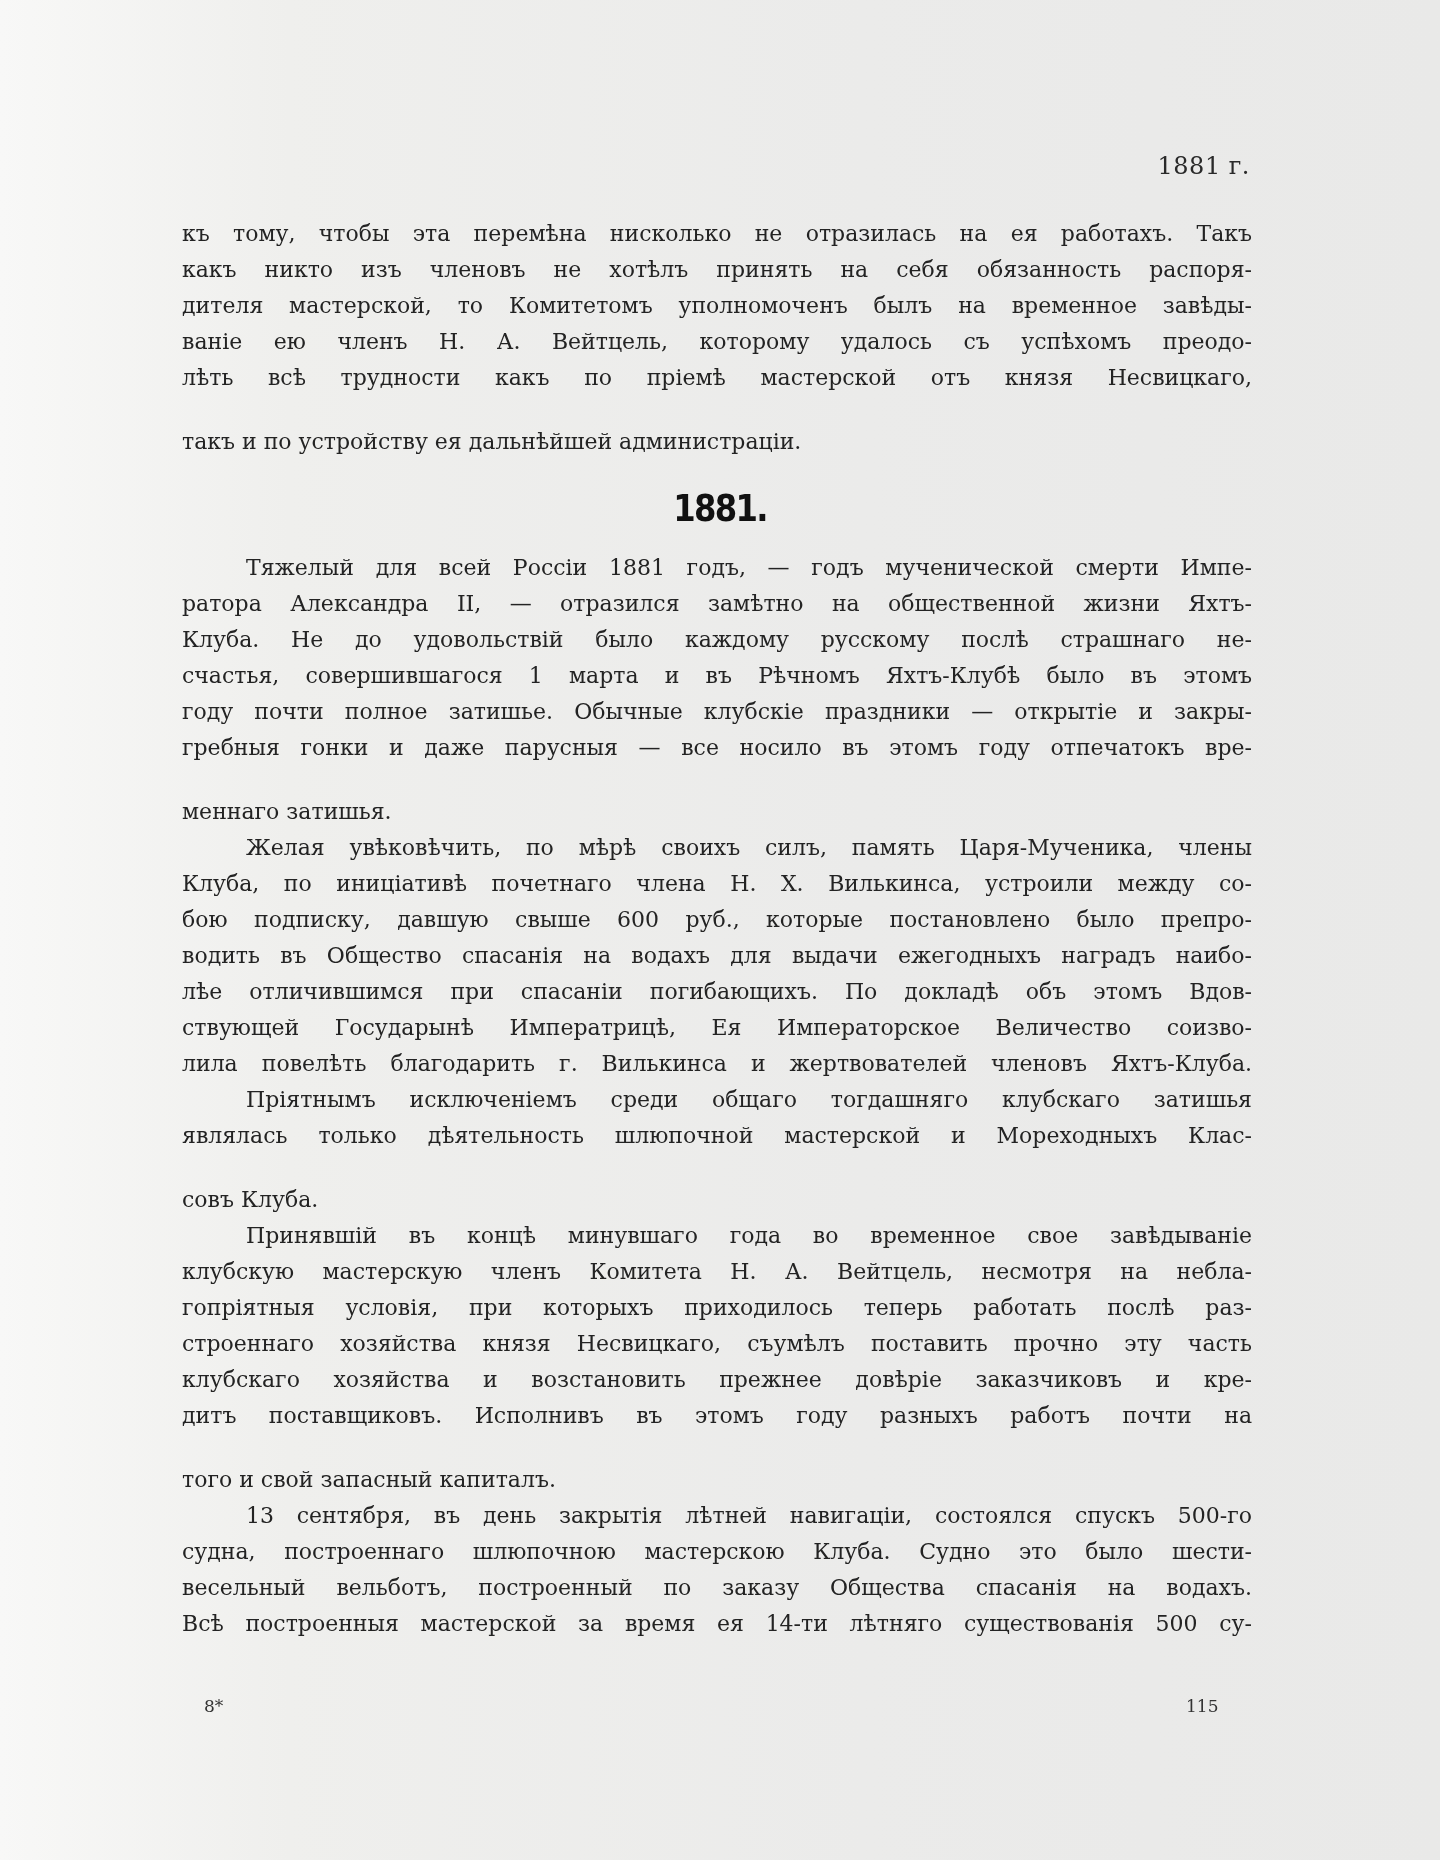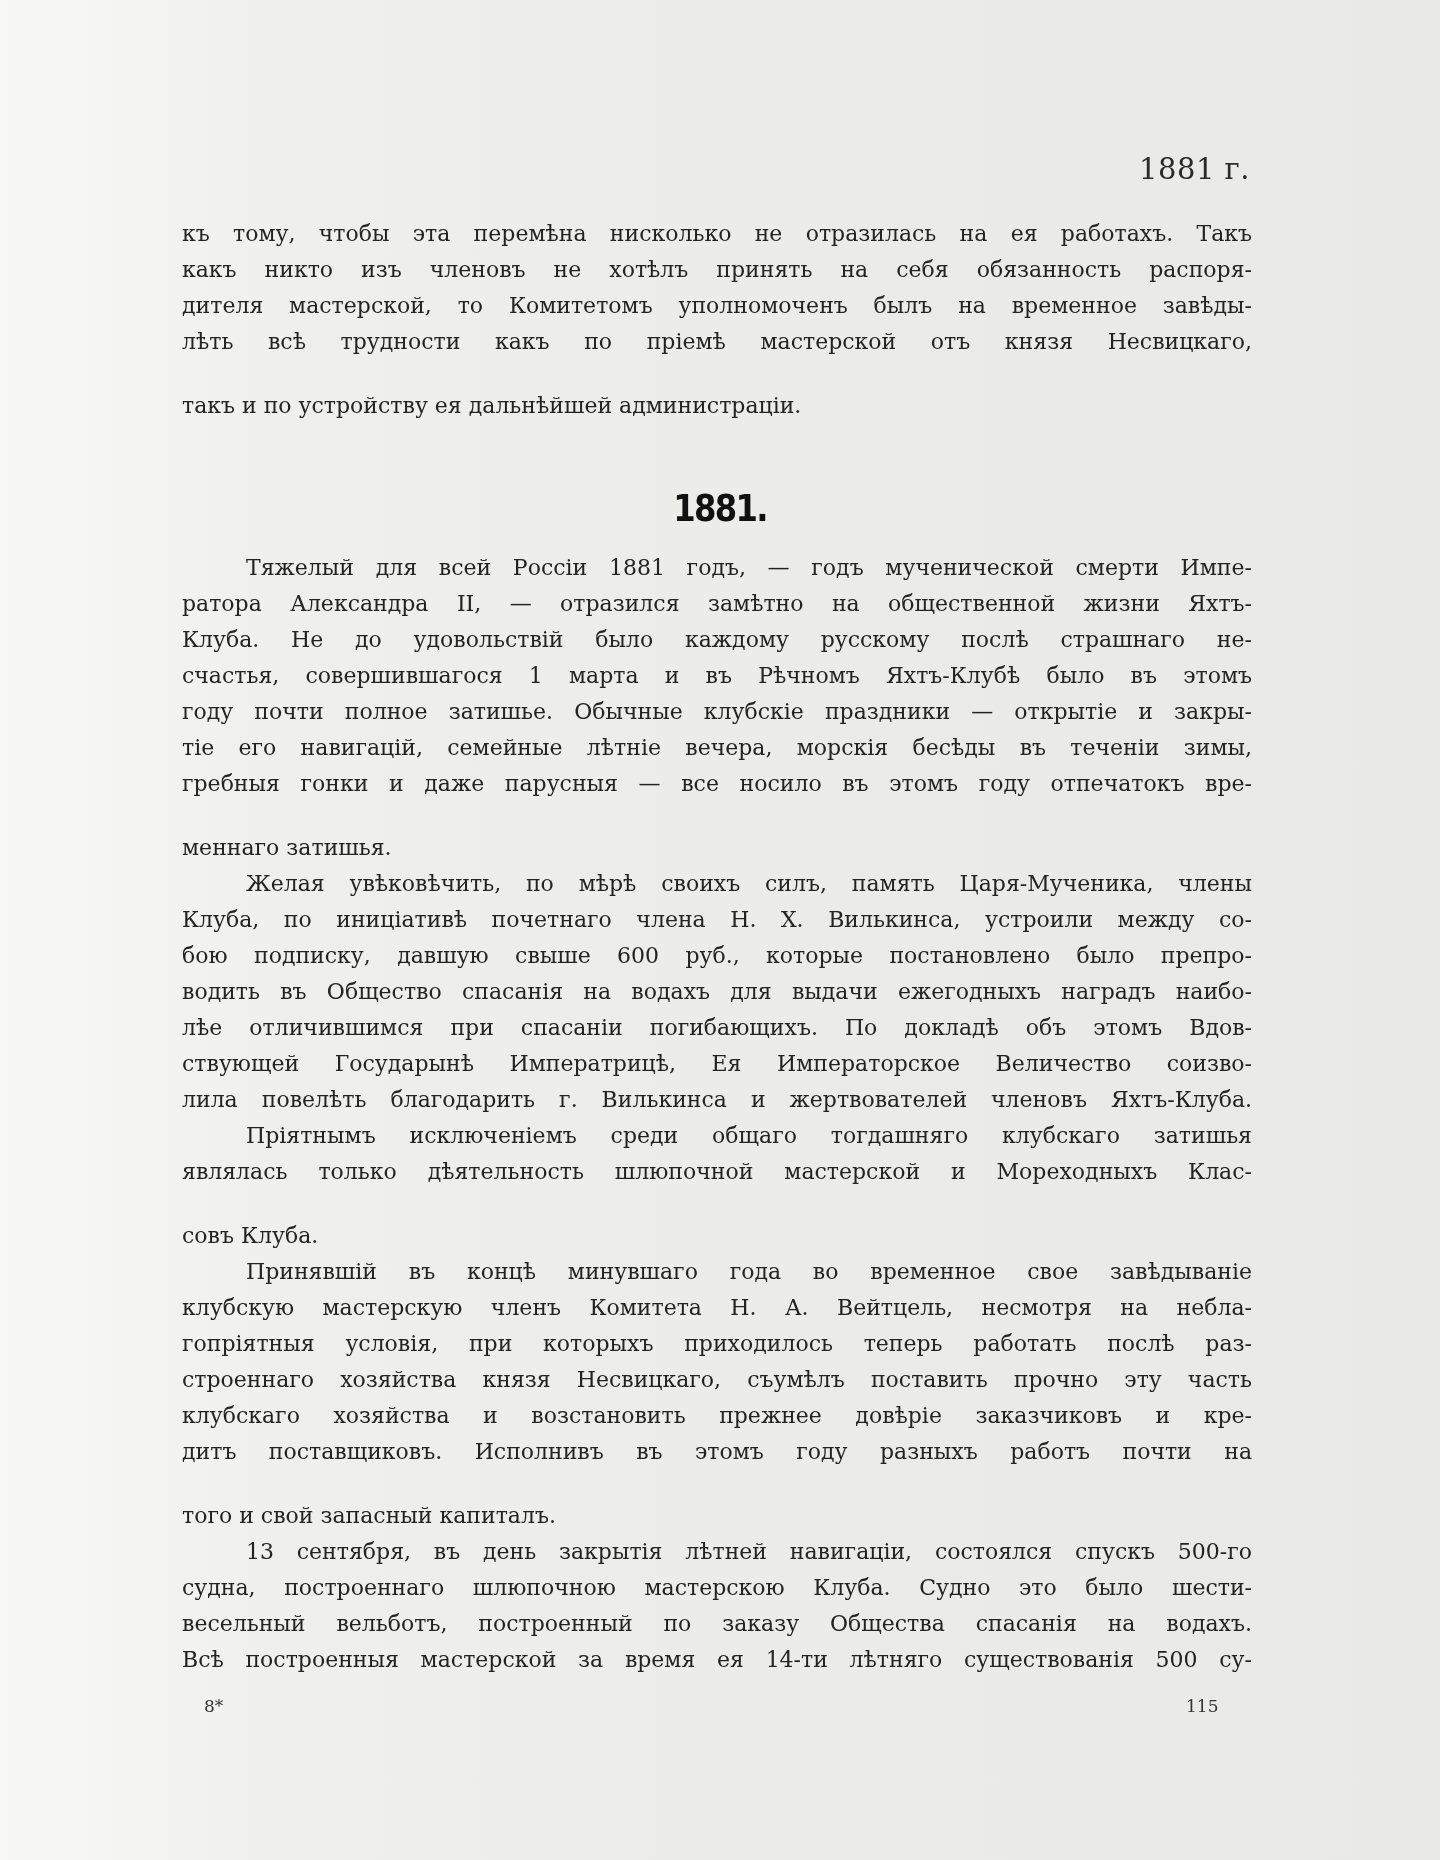--- a/index.html
+++ b/index.html
@@ -18,21 +18,21 @@
     .page {
       position: absolute;
       left: 0; top: 0;
       width: 1440px; height: 1860px;
     }
     .running-head {
       position: absolute;
       top: 152px;
       right: 190px;
       font-family: "DejaVu Serif", serif;
-      font-size: 29px;
+      font-size: 24px;
       color: #2a2a2a;
       letter-spacing: 0.5px;
     }
     .text-block {
       position: absolute;
       left: 182px;
       width: 1070px;
       font-family: "DejaVu Serif", serif;
       font-size: 22px;
       line-height: 36px;
@@ -88,34 +88,34 @@
 <body>
 
 <div class="page">
 
   <div class="running-head">1881 г.</div>
 
   <div class="text-block block-1">
     <span class="line">къ тому, чтобы эта перемѣна нисколько не отразилась на ея работахъ. Такъ</span>
     <span class="line">какъ никто изъ членовъ не хотѣлъ принять на себя обязанность распоря-</span>
     <span class="line">дителя мастерской, то Комитетомъ уполномоченъ былъ на временное завѣды-</span>
+    <span class="line">ваніе ею членъ Н. А. Вейтцель, которому удалось съ успѣхомъ преодо-</span>
     <span class="line">лѣть всѣ трудности какъ по пріемѣ мастерской отъ князя Несвицкаго,</span>
     <span class="line last">такъ и по устройству ея дальнѣйшей администраціи.</span>
   </div>
 
   <div class="section-heading">1881.</div>
 
   <div class="text-block block-2">
     <div>
       <span class="line indent">Тяжелый для всей Россіи 1881 годъ, — годъ мученической смерти Импе-</span>
       <span class="line">ратора Александра II, — отразился замѣтно на общественной жизни Яхтъ-</span>
       <span class="line">Клуба. Не до удовольствій было каждому русскому послѣ страшнаго не-</span>
       <span class="line">счастья, совершившагося 1 марта и въ Рѣчномъ Яхтъ-Клубѣ было въ этомъ</span>
       <span class="line">году почти полное затишье. Обычные клубскіе праздники — открытіе и закры-</span>
-      <span class="line">тіе его навигацій, семейные лѣтніе вечера, морскія бесѣды въ теченіи зимы,</span>
       <span class="line">гребныя гонки и даже парусныя — все носило въ этомъ году отпечатокъ вре-</span>
       <span class="line last">меннаго затишья.</span>
     </div>
     <div>
       <span class="line indent">Желая увѣковѣчить, по мѣрѣ своихъ силъ, память Царя-Мученика, члены</span>
       <span class="line">Клуба, по иниціативѣ почетнаго члена Н. Х. Вилькинса, устроили между со-</span>
       <span class="line">бою подписку, давшую свыше 600 руб., которые постановлено было препро-</span>
       <span class="line">водить въ Общество спасанія на водахъ для выдачи ежегодныхъ наградъ наибо-</span>
       <span class="line">лѣе отличившимся при спасаніи погибающихъ. По докладѣ объ этомъ Вдов-</span>
       <span class="line">ствующей Государынѣ Императрицѣ, Ея Императорское Величество соизво-</span>

